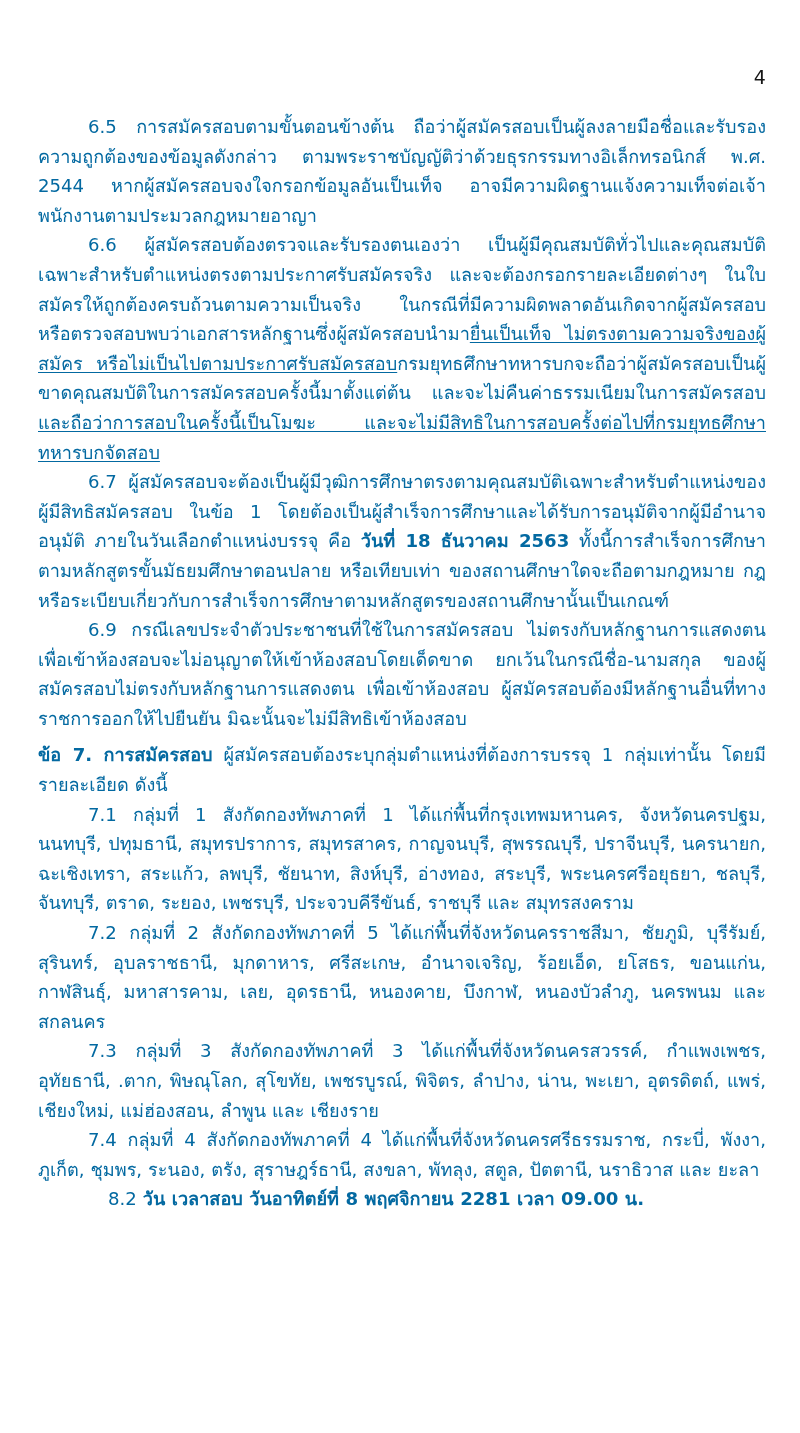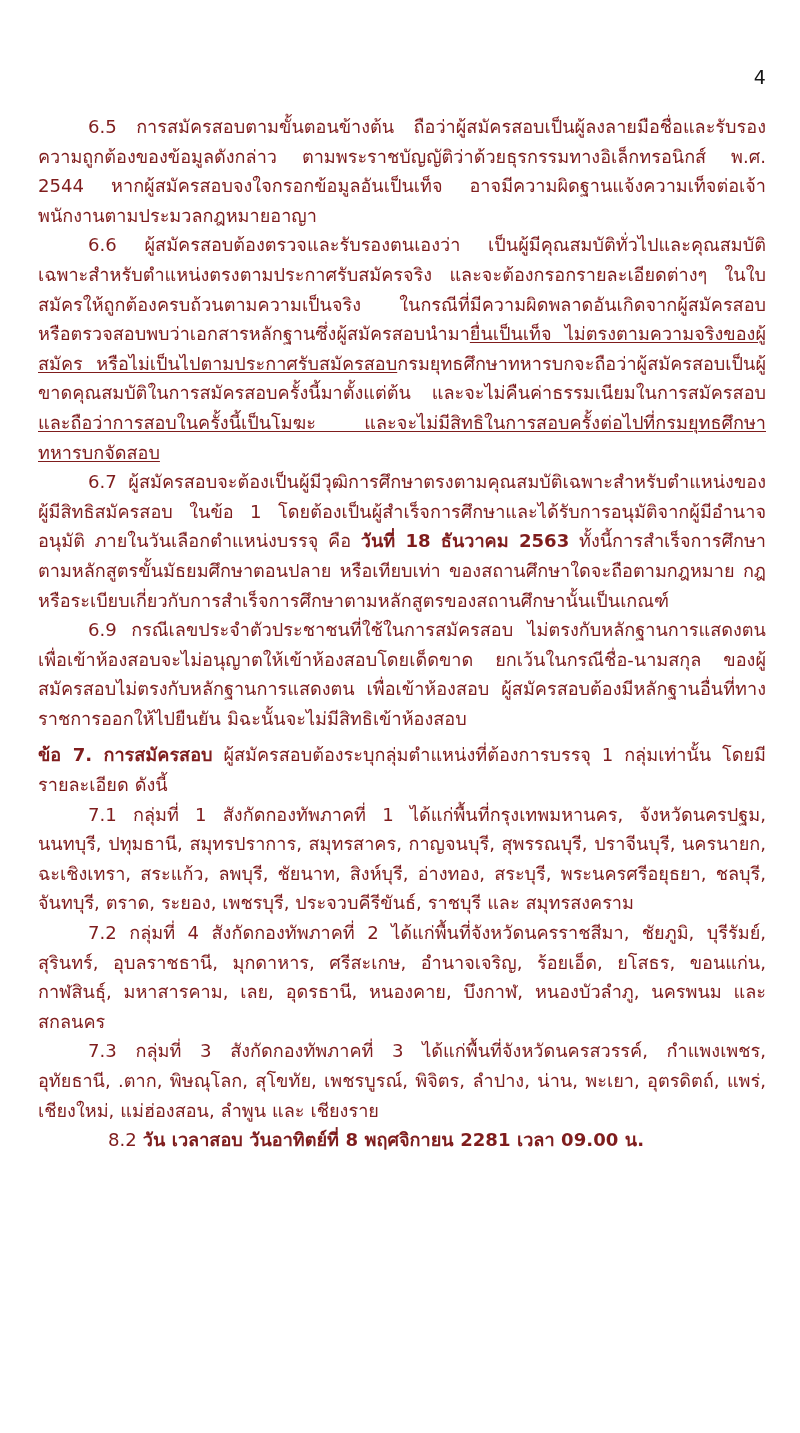--- a/index.html
+++ b/index.html
@@ -42,21 +42,21 @@
     width: 728px;
   }
 
   .para {
     margin: 0;
     padding: 0;
     font-size: 18.1px;
     line-height: 29.6px;
     text-align: justify;
     text-justify: inter-word;
-    color: #7f1d1d;
+    color: #0369a1;
     word-spacing: 0.2px;
   }
   .para.indent {
     text-indent: 50px;
   }
   
   .para.clause-head {
     text-indent: 0;
   }
   
@@ -87,18 +87,19 @@
   <div class="page-number">4</div>
 
   <div class="body-block" id="body-block">
 
   <p class="para indent"><span>6.5  การสมัครสอบตามขั้นตอนข้างต้น ถือว่าผู้สมัครสอบเป็นผู้ลงลายมือชื่อและรับรองความถูกต้องของข้อมูลดังกล่าว ตามพระราชบัญญัติว่าด้วยธุรกรรมทางอิเล็กทรอนิกส์ พ.ศ. 2544 หากผู้สมัครสอบจงใจกรอกข้อมูลอันเป็นเท็จ อาจมีความผิดฐานแจ้งความเท็จต่อเจ้าพนักงานตามประมวลกฎหมายอาญา</span></p>
       <p class="para indent"><span>6.6  ผู้สมัครสอบต้องตรวจและรับรองตนเองว่า เป็นผู้มีคุณสมบัติทั่วไปและคุณสมบัติเฉพาะสำหรับตำแหน่งตรงตามประกาศรับสมัครจริง และจะต้องกรอกรายละเอียดต่างๆ ในใบสมัครให้ถูกต้องครบถ้วนตามความเป็นจริง ในกรณีที่มีความผิดพลาดอันเกิดจากผู้สมัครสอบ หรือตรวจสอบพบว่าเอกสารหลักฐานซึ่งผู้สมัครสอบนำมา</span><span class="u">ยื่นเป็นเท็จ ไม่ตรงตามความจริงของผู้สมัคร หรือไม่เป็นไปตามประกาศรับสมัครสอบ</span><span>กรมยุทธศึกษาทหารบกจะถือว่าผู้สมัครสอบเป็นผู้ขาดคุณสมบัติในการสมัครสอบครั้งนี้มาตั้งแต่ต้น และจะไม่คืนค่าธรรมเนียมในการสมัครสอบ </span><span class="u">และถือว่าการสอบในครั้งนี้เป็นโมฆะ และจะไม่มีสิทธิในการสอบครั้งต่อไปที่กรมยุทธศึกษาทหารบกจัดสอบ</span></p>
       <p class="para indent"><span>6.7  ผู้สมัครสอบจะต้องเป็นผู้มีวุฒิการศึกษาตรงตามคุณสมบัติเฉพาะสำหรับตำแหน่งของผู้มีสิทธิสมัครสอบ ในข้อ 1 โดยต้องเป็นผู้สำเร็จการศึกษาและได้รับการอนุมัติจากผู้มีอำนาจอนุมัติ ภายในวันเลือกตำแหน่งบรรจุ คือ </span><span class="b">วันที่ 18 ธันวาคม 2563</span><span> ทั้งนี้การสำเร็จการศึกษาตามหลักสูตรขั้นมัธยมศึกษาตอนปลาย หรือเทียบเท่า ของสถานศึกษาใดจะถือตามกฎหมาย กฎหรือระเบียบเกี่ยวกับการสำเร็จการศึกษาตามหลักสูตรของสถานศึกษานั้นเป็นเกณฑ์</span></p>
       <p class="para indent"><span>6.9  กรณีเลขประจำตัวประชาชนที่ใช้ในการสมัครสอบ ไม่ตรงกับหลักฐานการแสดงตนเพื่อเข้าห้องสอบจะไม่อนุญาตให้เข้าห้องสอบโดยเด็ดขาด ยกเว้นในกรณีชื่อ-นามสกุล ของผู้สมัครสอบไม่ตรงกับหลักฐานการแสดงตน เพื่อเข้าห้องสอบ ผู้สมัครสอบต้องมีหลักฐานอื่นที่ทางราชการออกให้ไปยืนยัน มิฉะนั้นจะไม่มีสิทธิเข้าห้องสอบ</span></p>
       <p class="para clause-head" style="margin-top: 7px;"><span class="b">ข้อ  7. การสมัครสอบ</span><span> ผู้สมัครสอบต้องระบุกลุ่มตำแหน่งที่ต้องการบรรจุ 1 กลุ่มเท่านั้น โดยมีรายละเอียด ดังนี้</span></p>
       <p class="para indent"><span>7.1  กลุ่มที่ 1 สังกัดกองทัพภาคที่ 1 ได้แก่พื้นที่กรุงเทพมหานคร, จังหวัดนครปฐม, นนทบุรี, ปทุมธานี, สมุทรปราการ, สมุทรสาคร, กาญจนบุรี, สุพรรณบุรี, ปราจีนบุรี, นครนายก, ฉะเชิงเทรา, สระแก้ว, ลพบุรี, ชัยนาท, สิงห์บุรี, อ่างทอง, สระบุรี, พระนครศรีอยุธยา, ชลบุรี, จันทบุรี, ตราด, ระยอง, เพชรบุรี, ประจวบคีรีขันธ์, ราชบุรี และ สมุทรสงคราม</span></p>
-      <p class="para indent"><span>7.2  กลุ่มที่ 4 สังกัดกองทัพภาคที่ 2 ได้แก่พื้นที่จังหวัดนครราชสีมา, ชัยภูมิ, บุรีรัมย์, สุรินทร์, อุบลราชธานี, มุกดาหาร, ศรีสะเกษ, อำนาจเจริญ, ร้อยเอ็ด, ยโสธร, ขอนแก่น, กาฬสินธุ์, มหาสารคาม, เลย, อุดรธานี, หนองคาย, บึงกาฬ, หนองบัวลำภู, นครพนม และ สกลนคร</span></p>
+      <p class="para indent"><span>7.2  กลุ่มที่ 2 สังกัดกองทัพภาคที่ 5 ได้แก่พื้นที่จังหวัดนครราชสีมา, ชัยภูมิ, บุรีรัมย์, สุรินทร์, อุบลราชธานี, มุกดาหาร, ศรีสะเกษ, อำนาจเจริญ, ร้อยเอ็ด, ยโสธร, ขอนแก่น, กาฬสินธุ์, มหาสารคาม, เลย, อุดรธานี, หนองคาย, บึงกาฬ, หนองบัวลำภู, นครพนม และ สกลนคร</span></p>
       <p class="para indent"><span>7.3  กลุ่มที่ 3 สังกัดกองทัพภาคที่ 3 ได้แก่พื้นที่จังหวัดนครสวรรค์, กำแพงเพชร, อุทัยธานี, .ตาก, พิษณุโลก, สุโขทัย, เพชรบูรณ์, พิจิตร, ลำปาง, น่าน, พะเยา, อุตรดิตถ์, แพร่, เชียงใหม่, แม่ฮ่องสอน, ลำพูน และ เชียงราย</span></p>
+      <p class="para indent"><span>7.4  กลุ่มที่ 4 สังกัดกองทัพภาคที่ 4 ได้แก่พื้นที่จังหวัดนครศรีธรรมราช, กระบี่, พังงา, ภูเก็ต, ชุมพร, ระนอง, ตรัง, สุราษฎร์ธานี, สงขลา, พัทลุง, สตูล, ปัตตานี, นราธิวาส และ ยะลา</span></p>
       <p class="para sub-indent"><span>8.2  </span><span class="b">วัน เวลาสอบ วันอาทิตย์ที่ 8 พฤศจิกายน 2281 เวลา 09.00 น.</span></p>
     </div>
 
 </div>
 
 </body></html>

